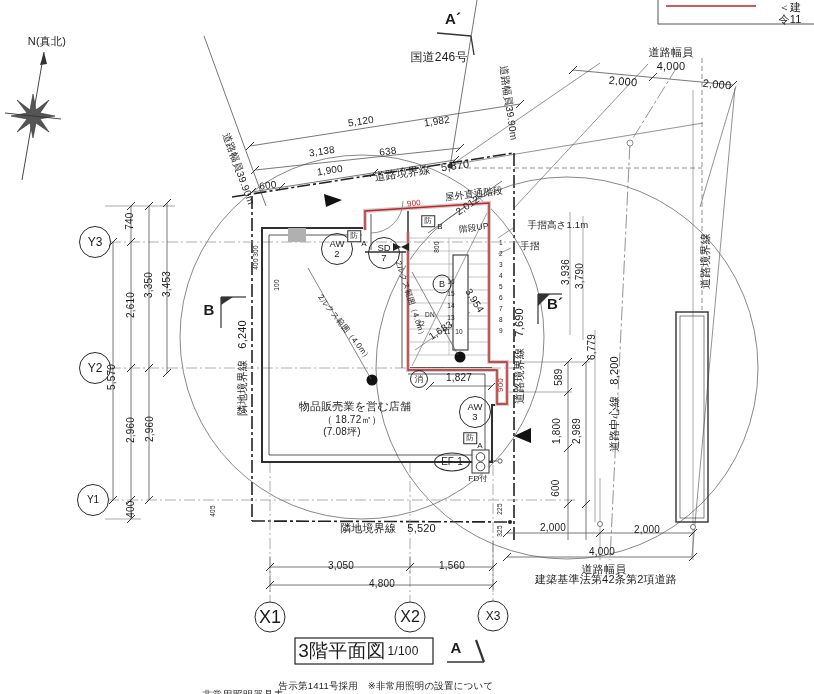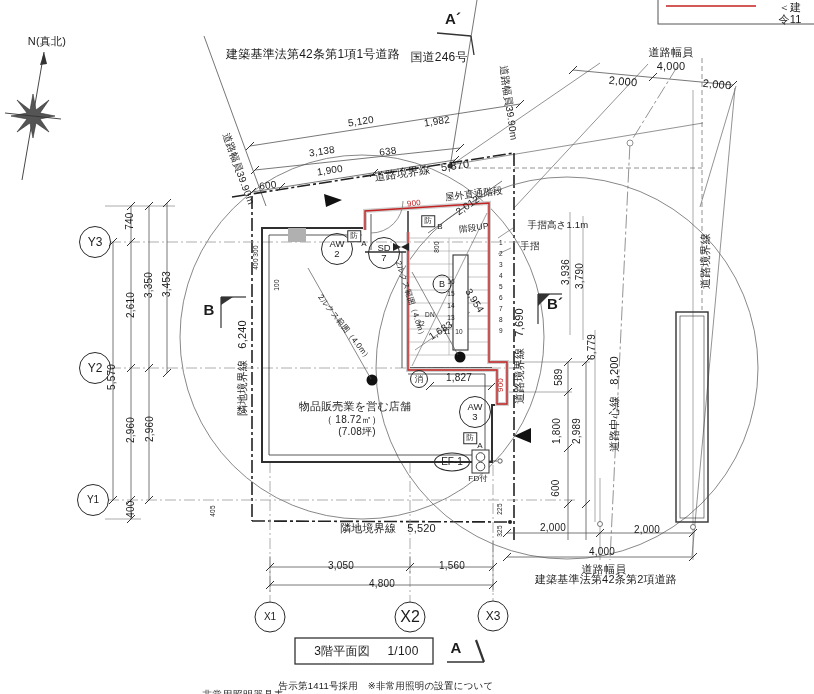--- a/index.html
+++ b/index.html
@@ -12,21 +12,21 @@
   .r8{transform:translate(-50%,-50%) rotate(-8deg)}
   .r7{transform:translate(-50%,-50%) rotate(-7deg)}
   .r5{transform:translate(-50%,-50%) rotate(5deg)}
   .r35{transform:translate(-50%,-50%) rotate(-35deg)}
   .r33{transform:translate(-50%,-50%) rotate(-33deg)}
   .r52{transform:translate(-50%,-50%) rotate(52deg)}
   .r58{transform:translate(-50%,-50%) rotate(58deg)}
   .r70{transform:translate(-50%,-50%) rotate(70deg)}
   .r72{transform:translate(-50%,-50%) rotate(72deg)}
   .r82{transform:translate(-50%,-50%) rotate(82deg)}
-  .s13{font-size:12px}.s12{font-size:12px}.s11{font-size:11px}.s10{font-size:10px}
+  .s13{font-size:19px}.s12{font-size:12px}.s11{font-size:11px}.s10{font-size:10px}
   .s95{font-size:9.5px}.s85{font-size:8.5px}.s8{font-size:8px}.s65{font-size:6.5px}
   .s15{font-size:15px;font-weight:700}
   .red{color:#c42222}
   .circ{position:absolute;transform:translate(-50%,-50%);border:1.2px solid #2b2b2b;border-radius:50%;
     display:flex;align-items:center;justify-content:center;white-space:pre-line;text-align:center;
     line-height:1.02;color:#1b1b1b;font-size:9.5px}
   .badge{position:absolute;transform:translate(-50%,-50%);border:1px solid #2b2b2b;font-size:7.5px;
     line-height:1;padding:1px 2px;background:#fff;color:#1b1b1b}
   .col{line-height:11px;font-size:6.5px}
 </style>
@@ -234,21 +234,20 @@
     <rect x="676" y="312" width="32" height="210" stroke-width="1.4"></rect>
     <rect x="680" y="316" width="24" height="202" stroke-width="0.6"></rect>
   </g>
 
   <rect x="658" y="-8" width="158" height="32" fill="#fff" stroke="#555" stroke-width="1"></rect>
   <line x1="666" y1="6" x2="756" y2="6" stroke="#c42222" stroke-width="1.6"></line>
   <rect x="295" y="638" width="138" height="26" fill="none" stroke="#333" stroke-width="1.3"></rect>
 </svg>
 
 <span class="lbl s11" style="left:47px;top:42px">N(真北)</span>
-<span class="lbl s12" style="left:313px;top:54px">建築基準法第42条第1項1号道路</span>
 <span class="lbl s12" style="left:439px;top:57px">国道246号</span>
 <span class="lbl s11" style="left:790px;top:14px">＜建令11</span>
 <span class="lbl s15" style="left:453px;top:19px">A´</span>
 <span class="lbl s15" style="left:209px;top:310px">B</span>
 <span class="lbl s15" style="left:555px;top:304px">B´</span>
 <span class="lbl s15" style="left:456px;top:648px">A</span>
 
 <span class="lbl s10 r70" style="left:238px;top:169px">道路幅員39.90m</span>
 <span class="lbl s10 r82" style="left:508px;top:103px">道路幅員39.90m</span>
 <span class="lbl s11 r8" style="left:422px;top:171px">道路境界線　5,870</span>
@@ -306,21 +305,21 @@
 <span class="lbl s65 r90" style="left:256px;top:251px">300</span>
 <span class="lbl s65 r90" style="left:256px;top:264px">400</span>
 <span class="lbl s65 r90" style="left:277px;top:285px">100</span>
 <span class="lbl s65 r90" style="left:437px;top:247px">800</span>
 <span class="lbl s65 r90" style="left:213px;top:511px">405</span>
 <span class="lbl s65 r90" style="left:500px;top:509px">225</span>
 <span class="lbl s65 r90" style="left:500px;top:531px">325</span>
 
 <span class="lbl s11" style="left:355px;top:407px">物品販売業を営む店舗</span>
 <span class="lbl s10" style="left:352px;top:420px">（ 18.72㎡）</span>
-<span class="lbl s10" style="left:357px;top:432px">(7.08坪)</span>
+<span class="lbl s10" style="left:342px;top:432px">(7.08坪)</span>
 <span class="lbl s8 r52" style="left:344px;top:328px">2ルクス範囲（4.0m）</span>
 <span class="lbl s8 r72" style="left:410px;top:300px">2ルクス範囲（4.0m）</span>
 
 <span class="lbl s95 r7" style="left:474px;top:194px">屋外直通階段</span>
 <span class="lbl s85 r7" style="left:474px;top:228px">階段UP</span>
 <span class="lbl s95" style="left:558px;top:225px">手摺高さ1.1m</span>
 <span class="lbl s95" style="left:530px;top:246px">手摺</span>
 <span class="lbl col" style="left:501px;top:286px">1
 2
 3
@@ -352,21 +351,21 @@
 <span class="badge" style="left:354px;top:236px">防</span>
 <span class="lbl s8" style="left:364px;top:244px">A</span>
 <span class="badge" style="left:428px;top:221px">防</span>
 <span class="lbl s8" style="left:440px;top:227px">B</span>
 <span class="badge" style="left:470px;top:438px">防</span>
 <span class="lbl s8" style="left:480px;top:446px">A</span>
 
 <div class="circ s12" style="left:95px;top:242px;width:30px;height:30px;font-size:12px">Y3</div>
 <div class="circ s12" style="left:95px;top:368px;width:30px;height:30px;font-size:12px">Y2</div>
 <div class="circ s12" style="left:93px;top:500px;width:30px;height:30px;font-size:10px">Y1</div>
-<div class="circ s12" style="left:270px;top:617px;width:29px;height:29px;font-size:10px">X1</div>
+<div class="circ s12" style="left:270px;top:617px;width:29px;height:29px;font-size:18px">X1</div>
 <div class="circ s12" style="left:410px;top:617px;width:29px;height:29px;font-size:16px">X2</div>
 <div class="circ s12" style="left:493px;top:616px;width:29px;height:29px;font-size:12px">X3</div>
 
 <span class="lbl s13" style="left:342px;top:651px">3階平面図</span>
 <span class="lbl s12" style="left:403px;top:651px">1/100</span>
 <span class="lbl s95" style="left:386px;top:686px">告示第1411号採用　※非常用照明の設置について</span>
 <span class="lbl s10" style="left:243px;top:695px">非常用照明器具表</span>
 
 </div>
 

